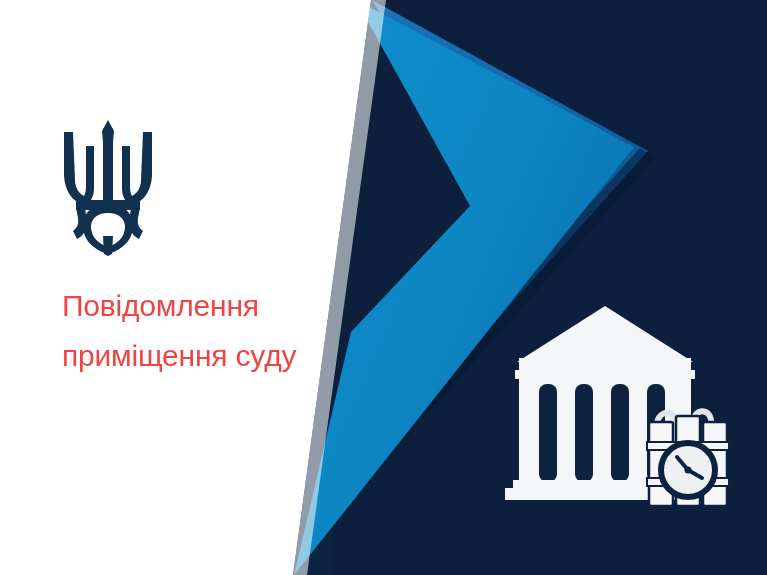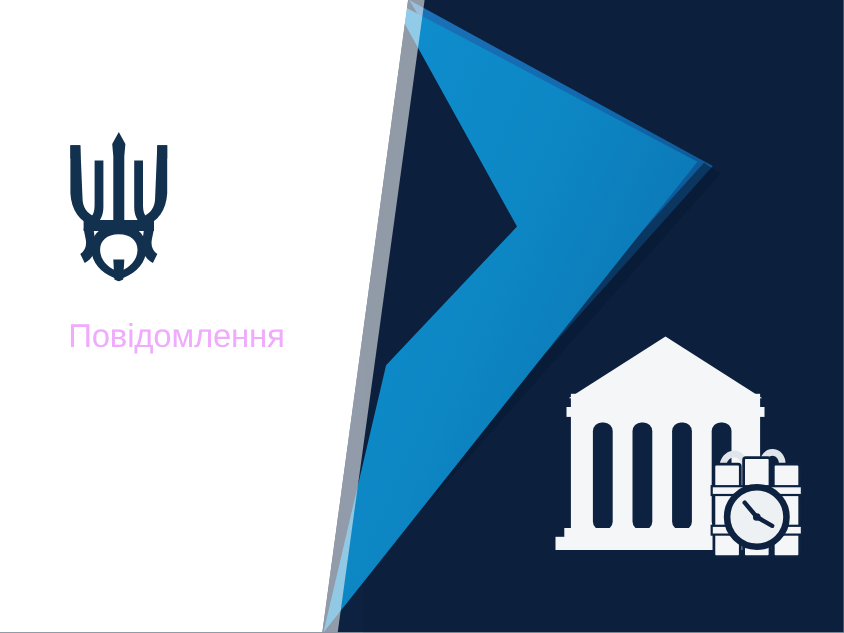--- a/index.html
+++ b/index.html
@@ -20,21 +20,21 @@
     inset: 0;
     width: 767px;
     height: 575px;
     display: block;
   }
   .headline {
     position: absolute;
     left: 62px;
     top: 281px;
     width: 300px;
-    color: #f0abfc;
+    color: #ef4444;
     font-family: "Liberation Sans", sans-serif;
     font-size: 30px;
     line-height: 50px;
     font-weight: 400;
     letter-spacing: -0.2px;
     white-space: nowrap;
     pointer-events: none;
   }
   .headline .hl-line {
     display: block;
@@ -126,20 +126,21 @@
                  C21 110 23 106 22 100 Z"></path>
 
         <path d="M84 90 L75 90 L73 104 C73 112 77 118 83 121 L87 113
                  C83 110 81 106 82 100 Z"></path>
       </g>
     </svg>
   </div>
 
   <div class="headline">
     <span class="hl-line">Повідомлення</span>
+    <span class="hl-line">приміщення суду</span>
   </div>
 
   <div class="court-icon">
     <svg viewBox="0 0 250 215">
 
       <polygon points="108,6 196,62 20,62" fill="#f4f6f8"></polygon>
 
       <rect x="22" y="58" width="172" height="14" fill="#f4f6f8"></rect>
 
       <rect x="18" y="70" width="180" height="9" fill="#f4f6f8"></rect>

